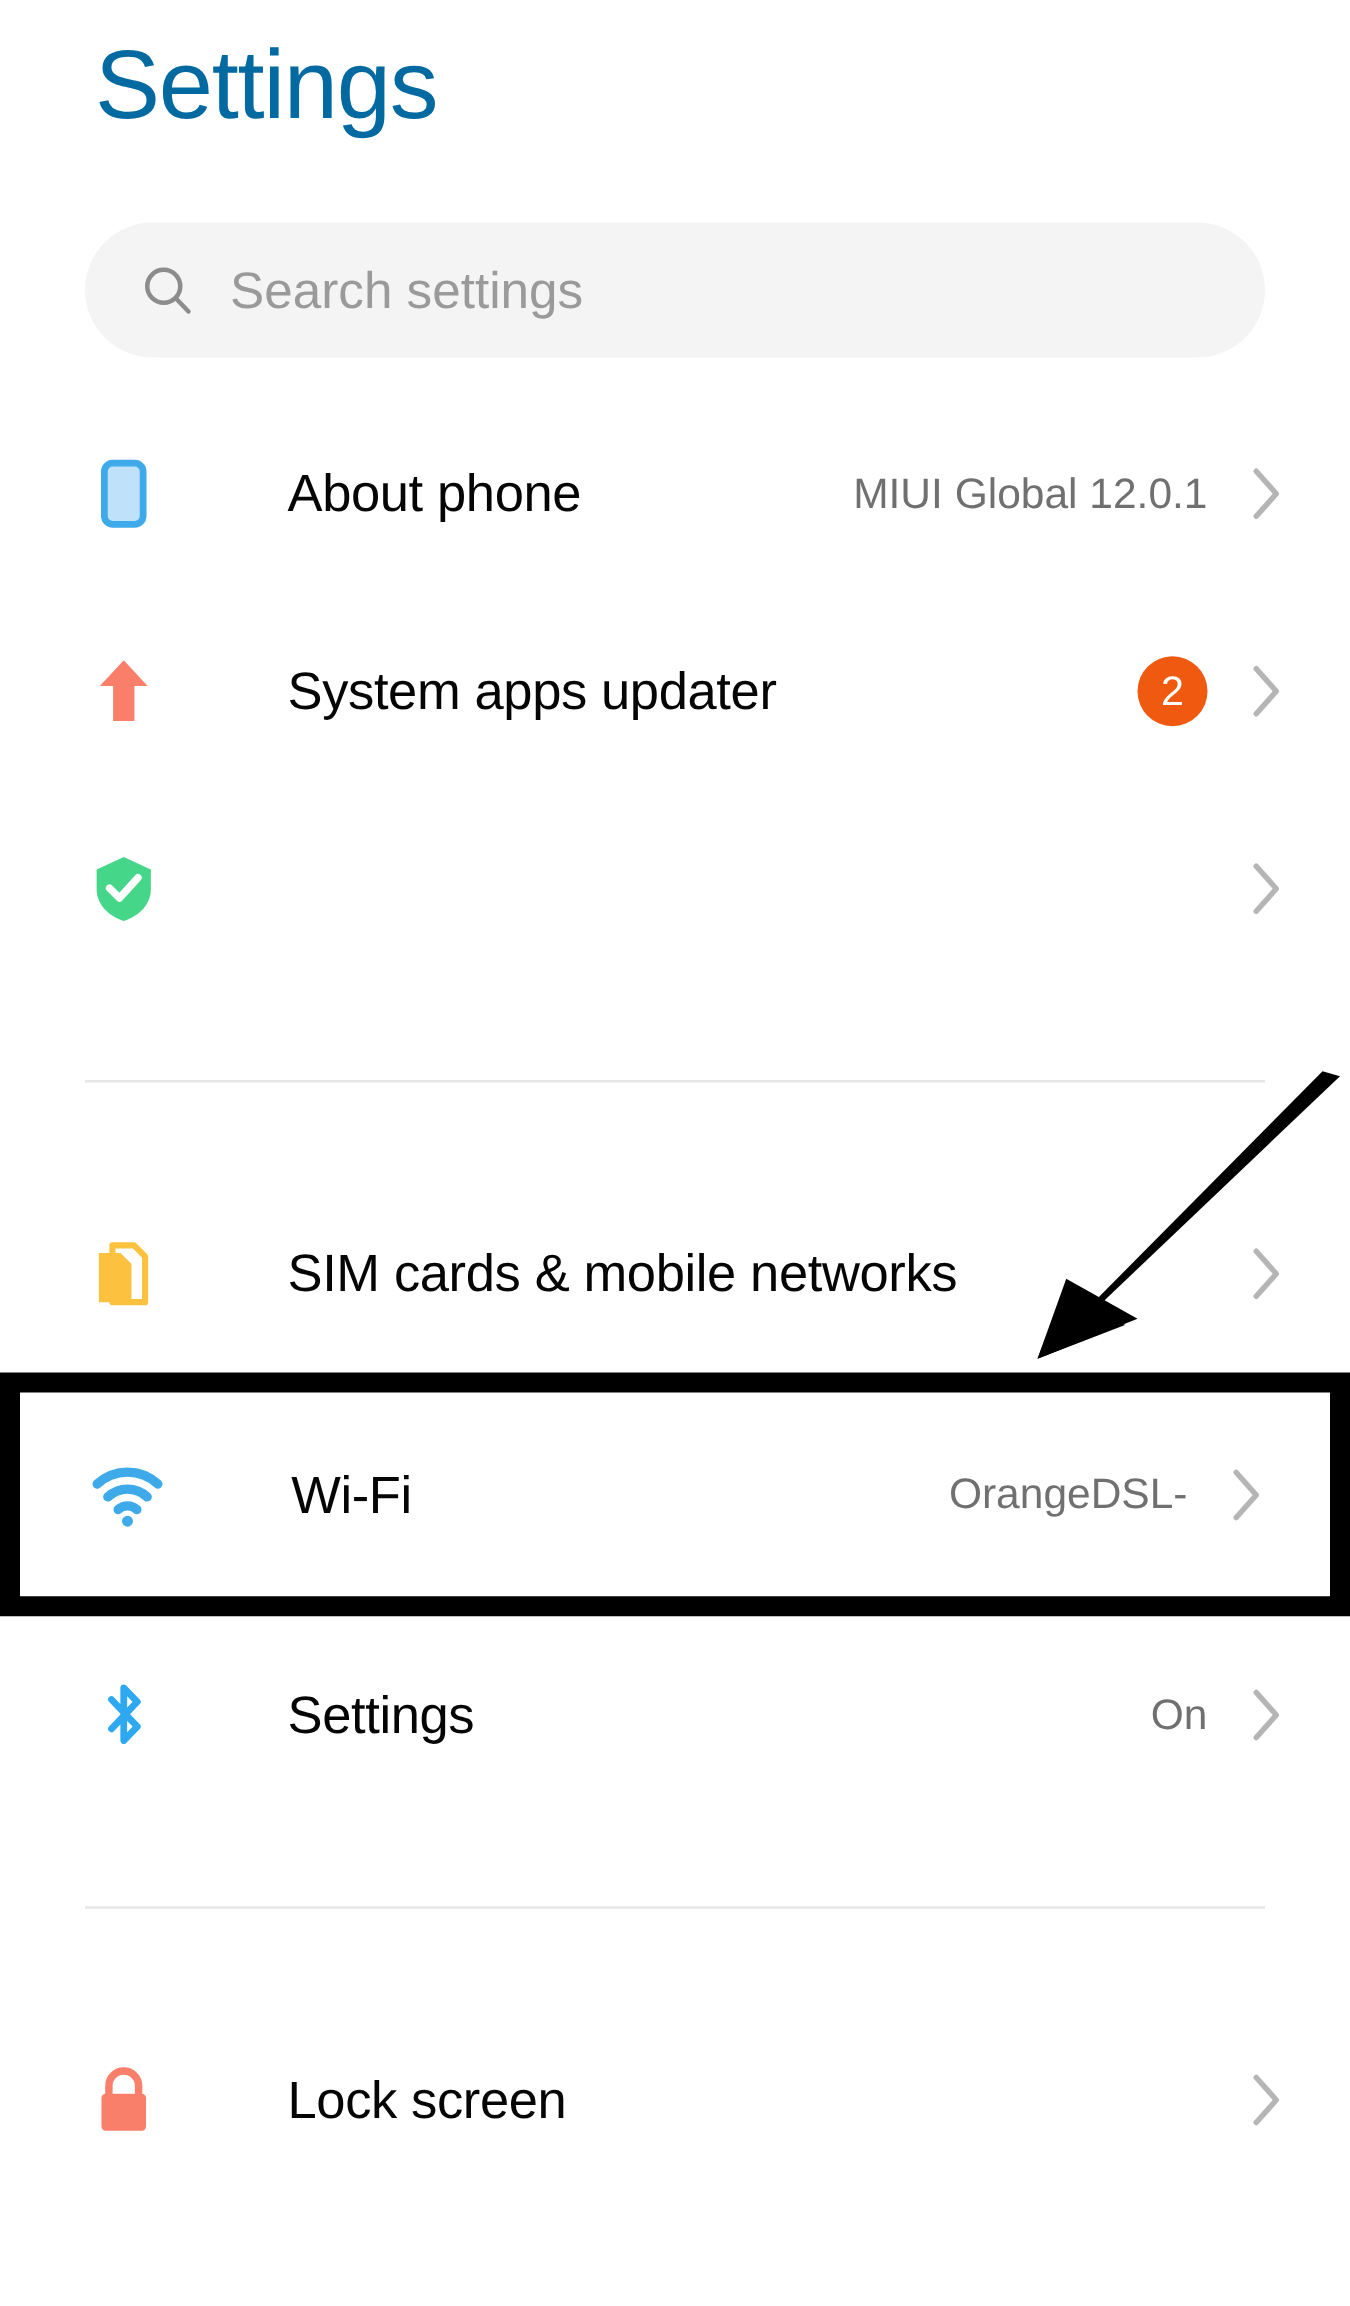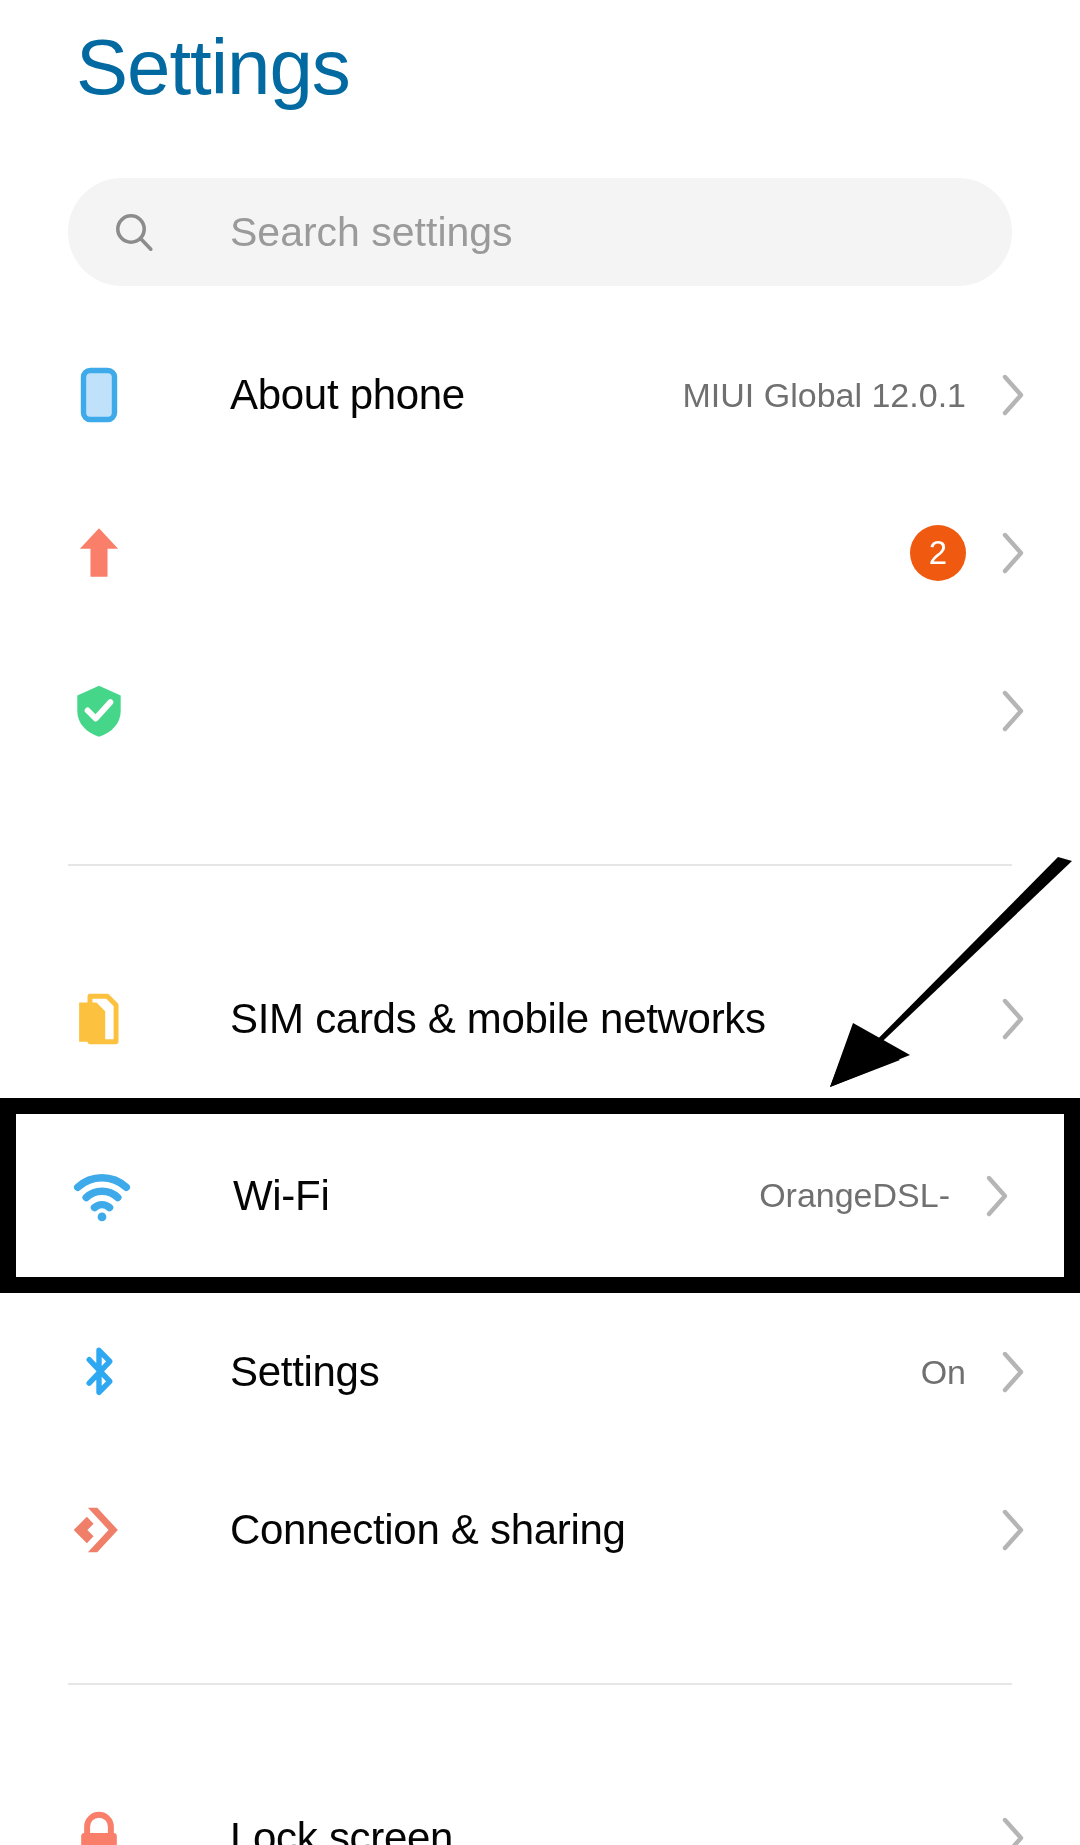--- a/index.html
+++ b/index.html
@@ -31,21 +31,20 @@
   .search-bar {
     position: absolute;
     left: 68px;
     top: 178px;
     width: 944px;
     height: 108px;
     background: #f4f4f4;
     border-radius: 54px;
     display: flex;
     align-items: center;
-    gap: 46px;
   }
   .search-icon {
     width: 48px;
     height: 48px;
     margin-left: 42px;
     margin-right: 26px;
     flex: 0 0 auto;
     display: block;
   }
   .search-placeholder {
@@ -178,20 +177,21 @@
       </svg>
     </span>
   </div>
 
   <div class="row">
     <span class="row-icon">
       <svg width="62" height="62" viewBox="0 0 24 24">
         <path d="M12 2.4 L19.4 10.4 L15.3 10.4 L15.3 21.2 L8.7 21.2 L8.7 10.4 L4.6 10.4 Z" fill="#fa7f6b"></path>
       </svg>
     </span>
+    <span class="row-label">System apps updater</span>
     <span class="row-right">
       <span class="badge">2</span>
       <svg class="chevron" viewBox="0 0 12 22">
         <polyline points="2,2 10,11 2,20" fill="none" stroke="#b5b5b5" stroke-width="2.2" stroke-linecap="round" stroke-linejoin="round"></polyline>
       </svg>
     </span>
   </div>
 
   <div class="row">
     <span class="row-icon">
@@ -254,35 +254,20 @@
     </span>
     <span class="row-label">Settings</span>
     <span class="row-right">
       <span class="row-value">On</span>
       <svg class="chevron" viewBox="0 0 12 22">
         <polyline points="2,2 10,11 2,20" fill="none" stroke="#b5b5b5" stroke-width="2.2" stroke-linecap="round" stroke-linejoin="round"></polyline>
       </svg>
     </span>
   </div>
 
-  <div class="row">
-    <span class="row-icon">
-      <svg width="62" height="62" viewBox="0 0 24 24">
-        <path d="M11.3 3.4 L19.3 12 L11.3 20.6 L7.7 20.6 L15.7 12 L7.7 3.4 Z" fill="#ef7f68"></path>
-        <path d="M7.3 6.9 L9.9 9.6 L7.5 12 L9.9 14.4 L7.3 17.1 L2.2 12 Z" fill="#ef7f68"></path>
-      </svg>
-    </span>
-    <span class="row-label">Connection &amp; sharing</span>
-    <span class="row-right">
-
-      <svg class="chevron" viewBox="0 0 12 22">
-        <polyline points="2,2 10,11 2,20" fill="none" stroke="#b5b5b5" stroke-width="2.2" stroke-linecap="round" stroke-linejoin="round"></polyline>
-      </svg>
-    </span>
-  </div>
 
   <div class="divider-wrap">
     <div class="divider"></div>
   </div>
 
   <div class="row">
     <span class="row-icon">
       <svg width="62" height="62" viewBox="0 0 24 24">
         <path d="M7.4 10.4 V7.6 A4.6 4.6 0 0 1 16.6 7.6 V10.4" fill="none" stroke="#fa7f6b" stroke-width="2.3"></path>
         <rect x="5.1" y="10.1" width="13.8" height="11.4" rx="1.3" fill="#fa7f6b"></rect>

